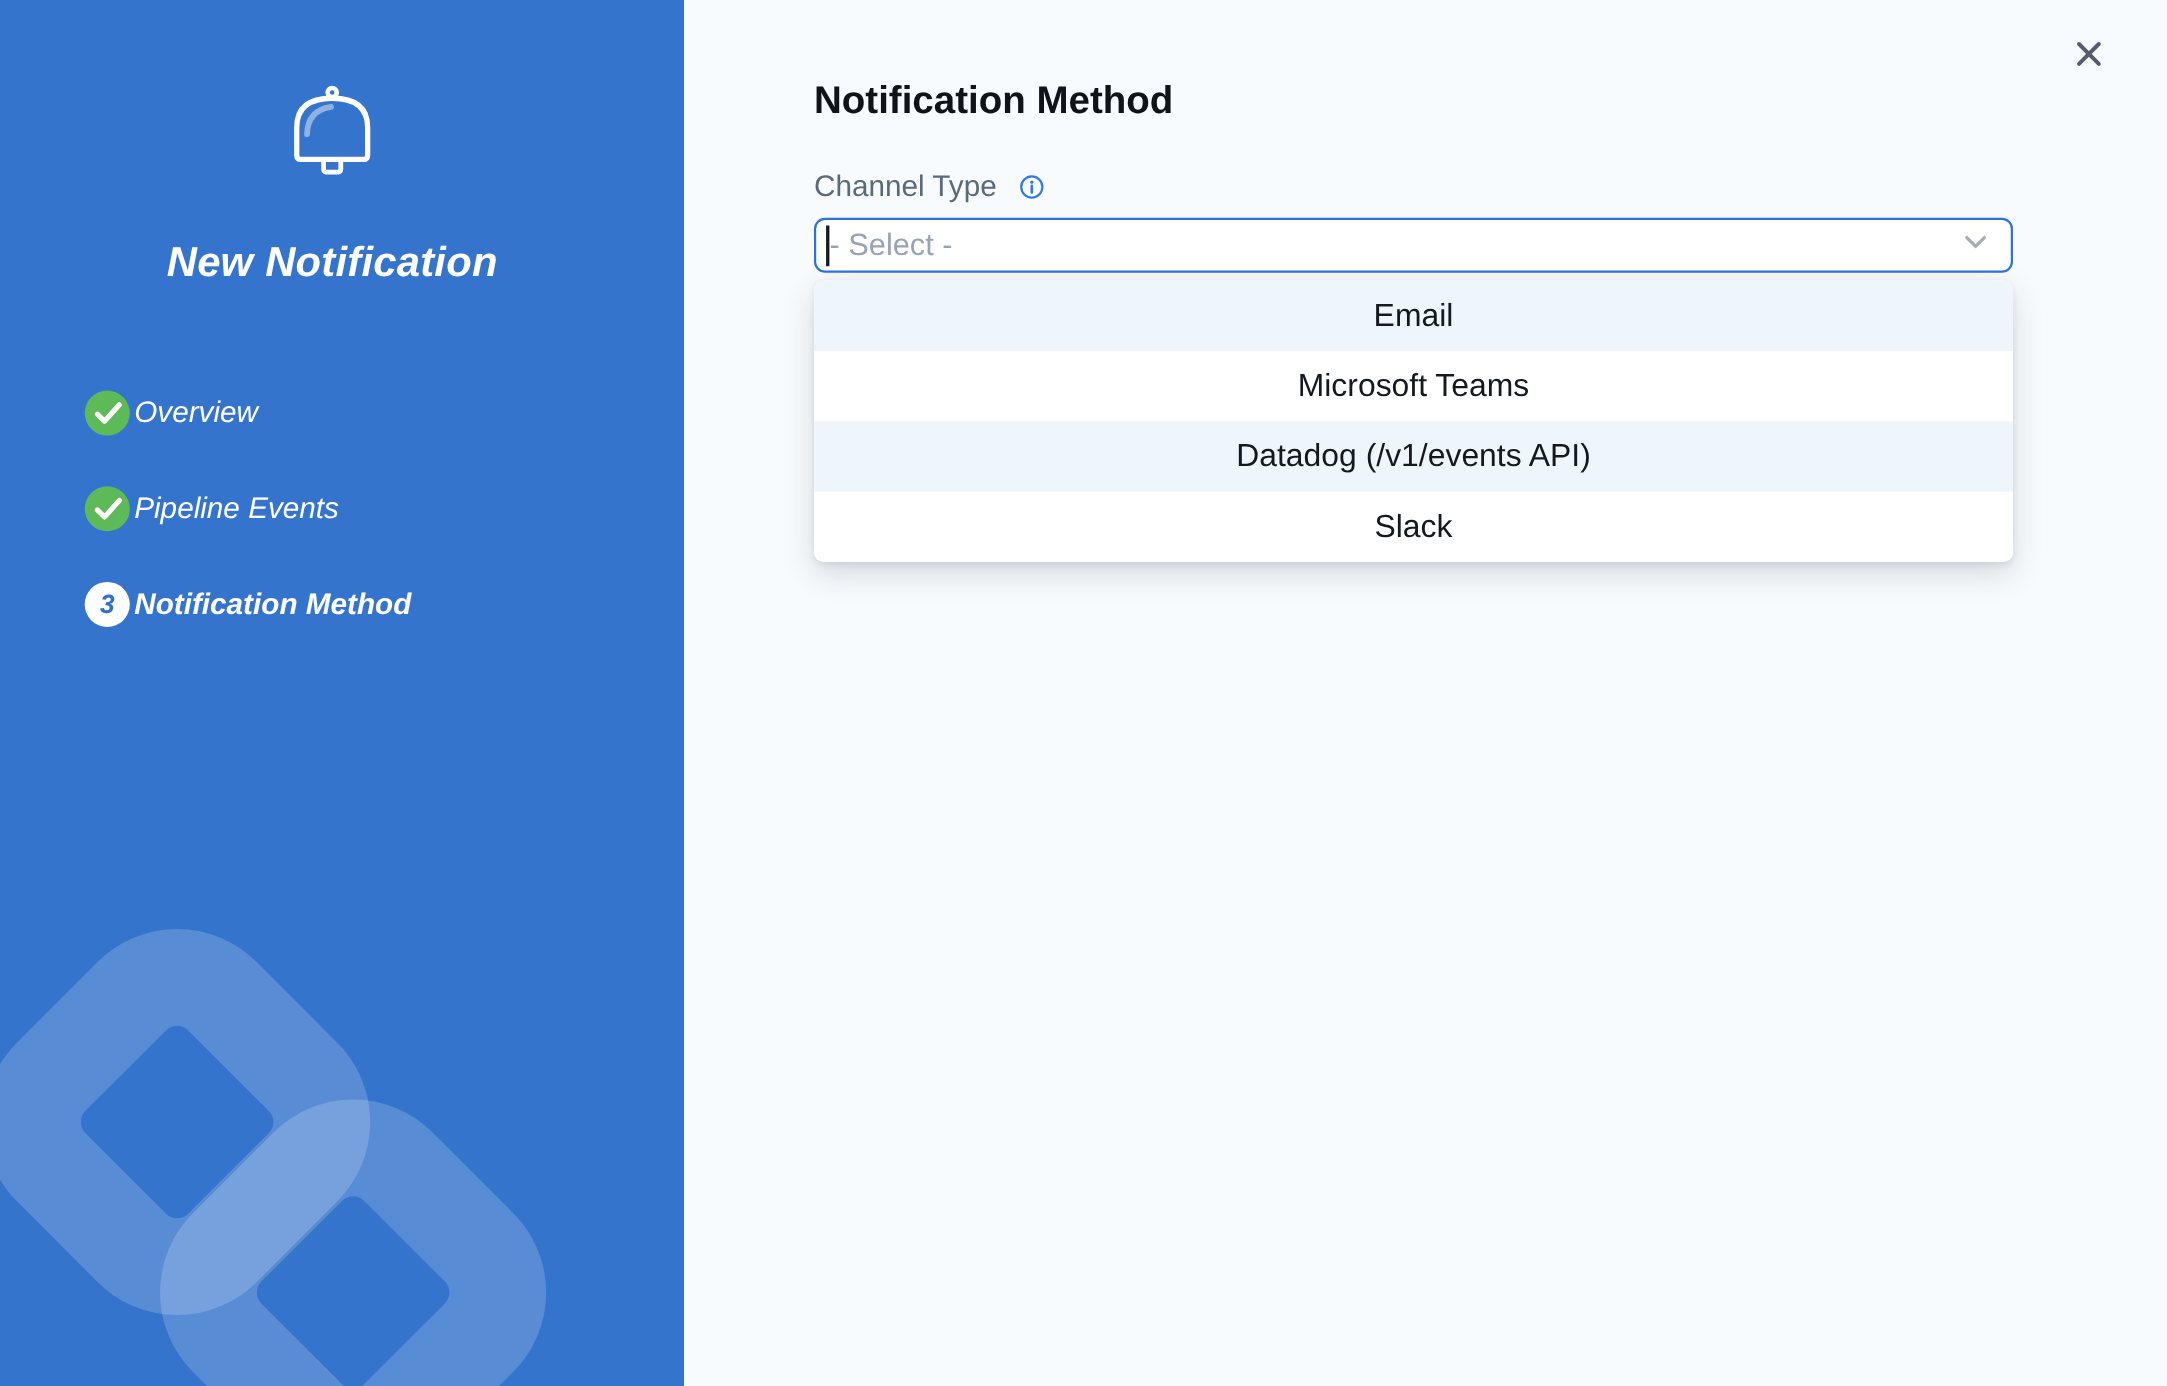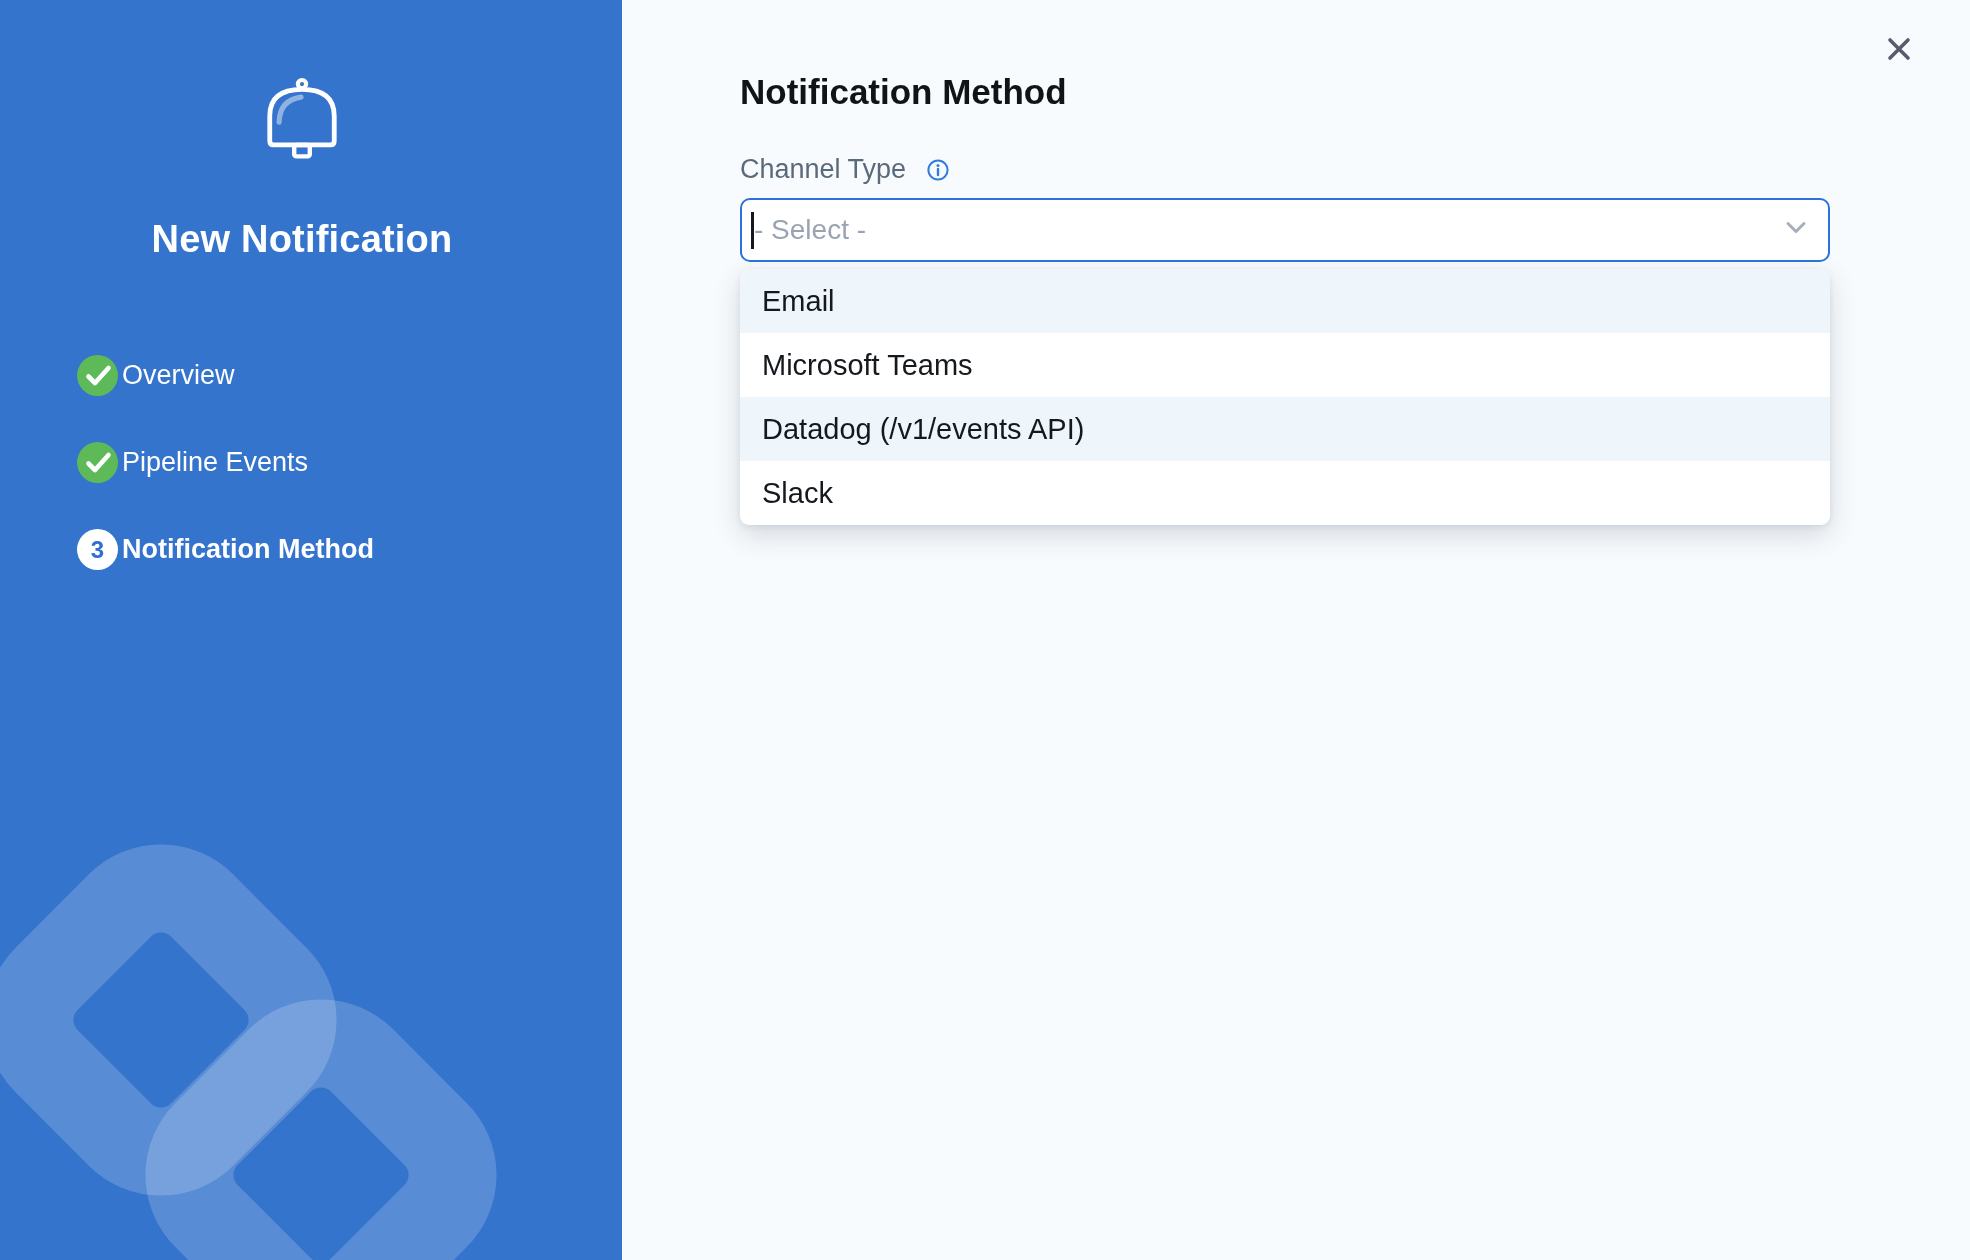--- a/index.html
+++ b/index.html
@@ -11,20 +11,21 @@
   }
 
   
   .sidebar {
     position: relative;
     width: 622px;
     height: 1260px;
     flex: none;
     background: #3474cd;
     overflow: hidden;
+    font-style: italic;
   }
   .sidebar-content { position: relative; z-index: 1; padding-right: 18px; }
   .bell-wrap { width: 104px; height: 104px; margin: 68px auto 0; }
   .sidebar-title {
     margin-top: 46px;
     text-align: center;
     color: #ffffff;
     font-size: 38px;
     font-weight: 700;
     letter-spacing: 0.2px;
@@ -60,21 +61,21 @@
     font-size: 35px;
     font-weight: 600;
     color: #101317;
   }
   .field-label-row { margin-top: 42px; display: flex; align-items: center; gap: 20px; }
   .field-label { font-size: 27px; color: #5a6a7a; }
   .info-btn { background: transparent; border: none; width: 24px; height: 24px; cursor: pointer; padding: 0; }
 
   .select-box {
     margin-top: 13px;
-    width: 1090px; height: 64px;
+    width: 1090px; height: 50px;
     background: #ffffff;
     border: 2px solid #2d72d9;
     border-radius: 10px;
     display: flex; align-items: center;
     padding: 0 60px 0 9px;
     position: relative;
     cursor: text;
   }
   .caret { width: 3px; height: 37px; background: #15181d; flex: none; }
   .placeholder { font-size: 28px; color: #99a3b1; white-space: pre; }
@@ -88,20 +89,21 @@
     overflow: hidden;
     box-shadow: 0 10px 28px rgba(26,43,70,0.16), 0 2px 6px rgba(26,43,70,0.08);
   }
   .option {
     height: 64px;
     display: flex; align-items: center;
     padding: 0 22px;
     font-size: 29px;
     color: #15191e;
     cursor: pointer;
+    justify-content: center;
   }
   .option.hl { background: #eef6fb; }
 </style>
 </head>
 <body>
 
 <aside class="sidebar">
   <svg class="watermark" width="622" height="520" viewBox="0 740 622 520" fill="none">
     <rect x="51" y="910" width="220" height="220" rx="58" stroke="rgba(255,255,255,0.18)" stroke-width="88" transform="rotate(45 161 1020)"></rect>
     <rect x="211" y="1065" width="220" height="220" rx="58" stroke="rgba(255,255,255,0.18)" stroke-width="88" transform="rotate(45 321 1175)"></rect>

